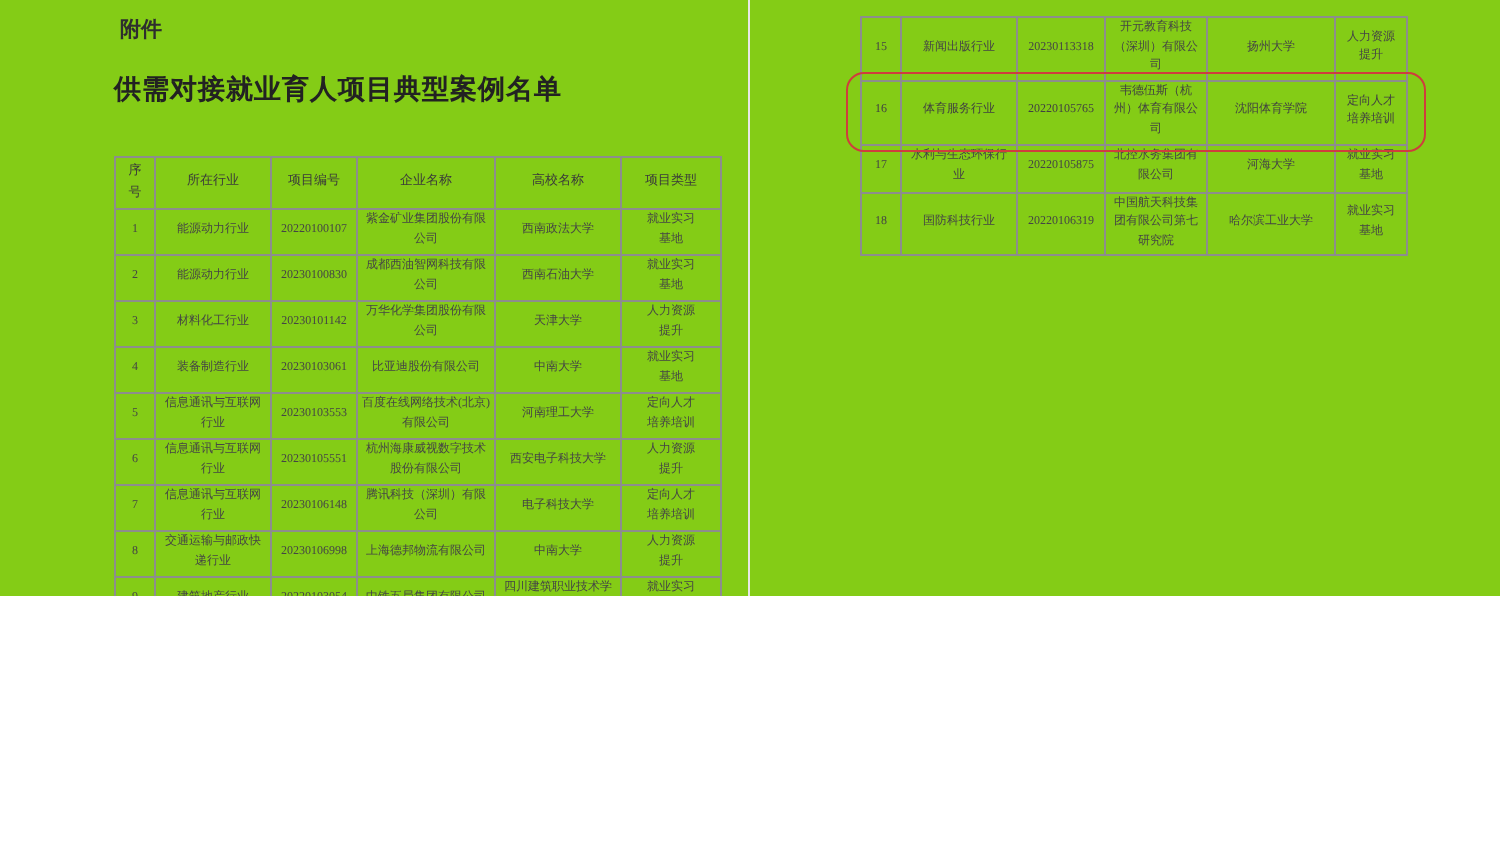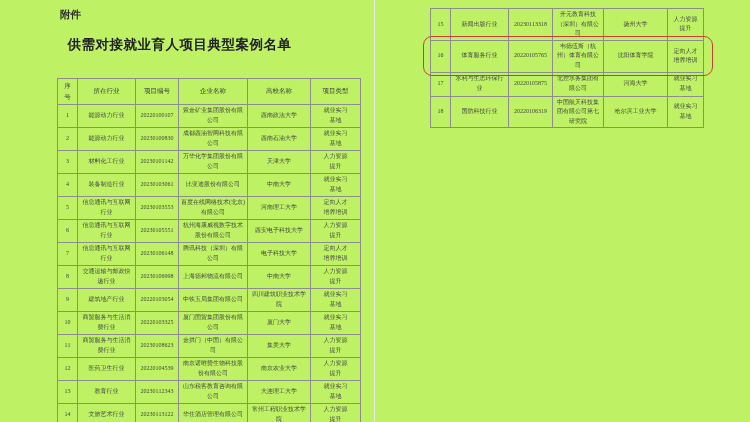--- a/index.html
+++ b/index.html
@@ -1,28 +1,28 @@
 <!DOCTYPE html>
 <html><head>
 <meta charset="utf-8">
 <style>
   html,body{margin:0;padding:0;background:#ffffff;}
   .canvas{
-    position:relative;width:750px;height:422px;background:#bef264;overflow:hidden;
+    position:relative;width:750px;height:298px;background:#84cc16;overflow:hidden;
     font-family:"Liberation Serif","DejaVu Serif",serif;color:#3d3d3d;
   }
   .page-divider{
     position:absolute;left:374px;top:0;width:1px;height:422px;background:#e7e7e7;
   }
   
   .attachment{
     position:absolute;left:60px;top:8px;font-size:10.5px;font-weight:bold;color:#2e2e2e;
   }
   .doc-title{
-    position:absolute;left:57px;top:36px;width:245px;text-align:center;
+    position:absolute;left:57px;top:36px;width:245px;
     font-size:13.5px;font-weight:bold;letter-spacing:0.5px;color:#222;
   }
   
   .table-wrap{position:absolute;}
   .left-wrap{left:57px;top:78px;width:303px;}
   .right-wrap{left:430px;top:8px;width:273px;}
   table{
     border-collapse:collapse;table-layout:fixed;width:100%;
     font-size:6px;line-height:1.6;color:#454545;
   }

